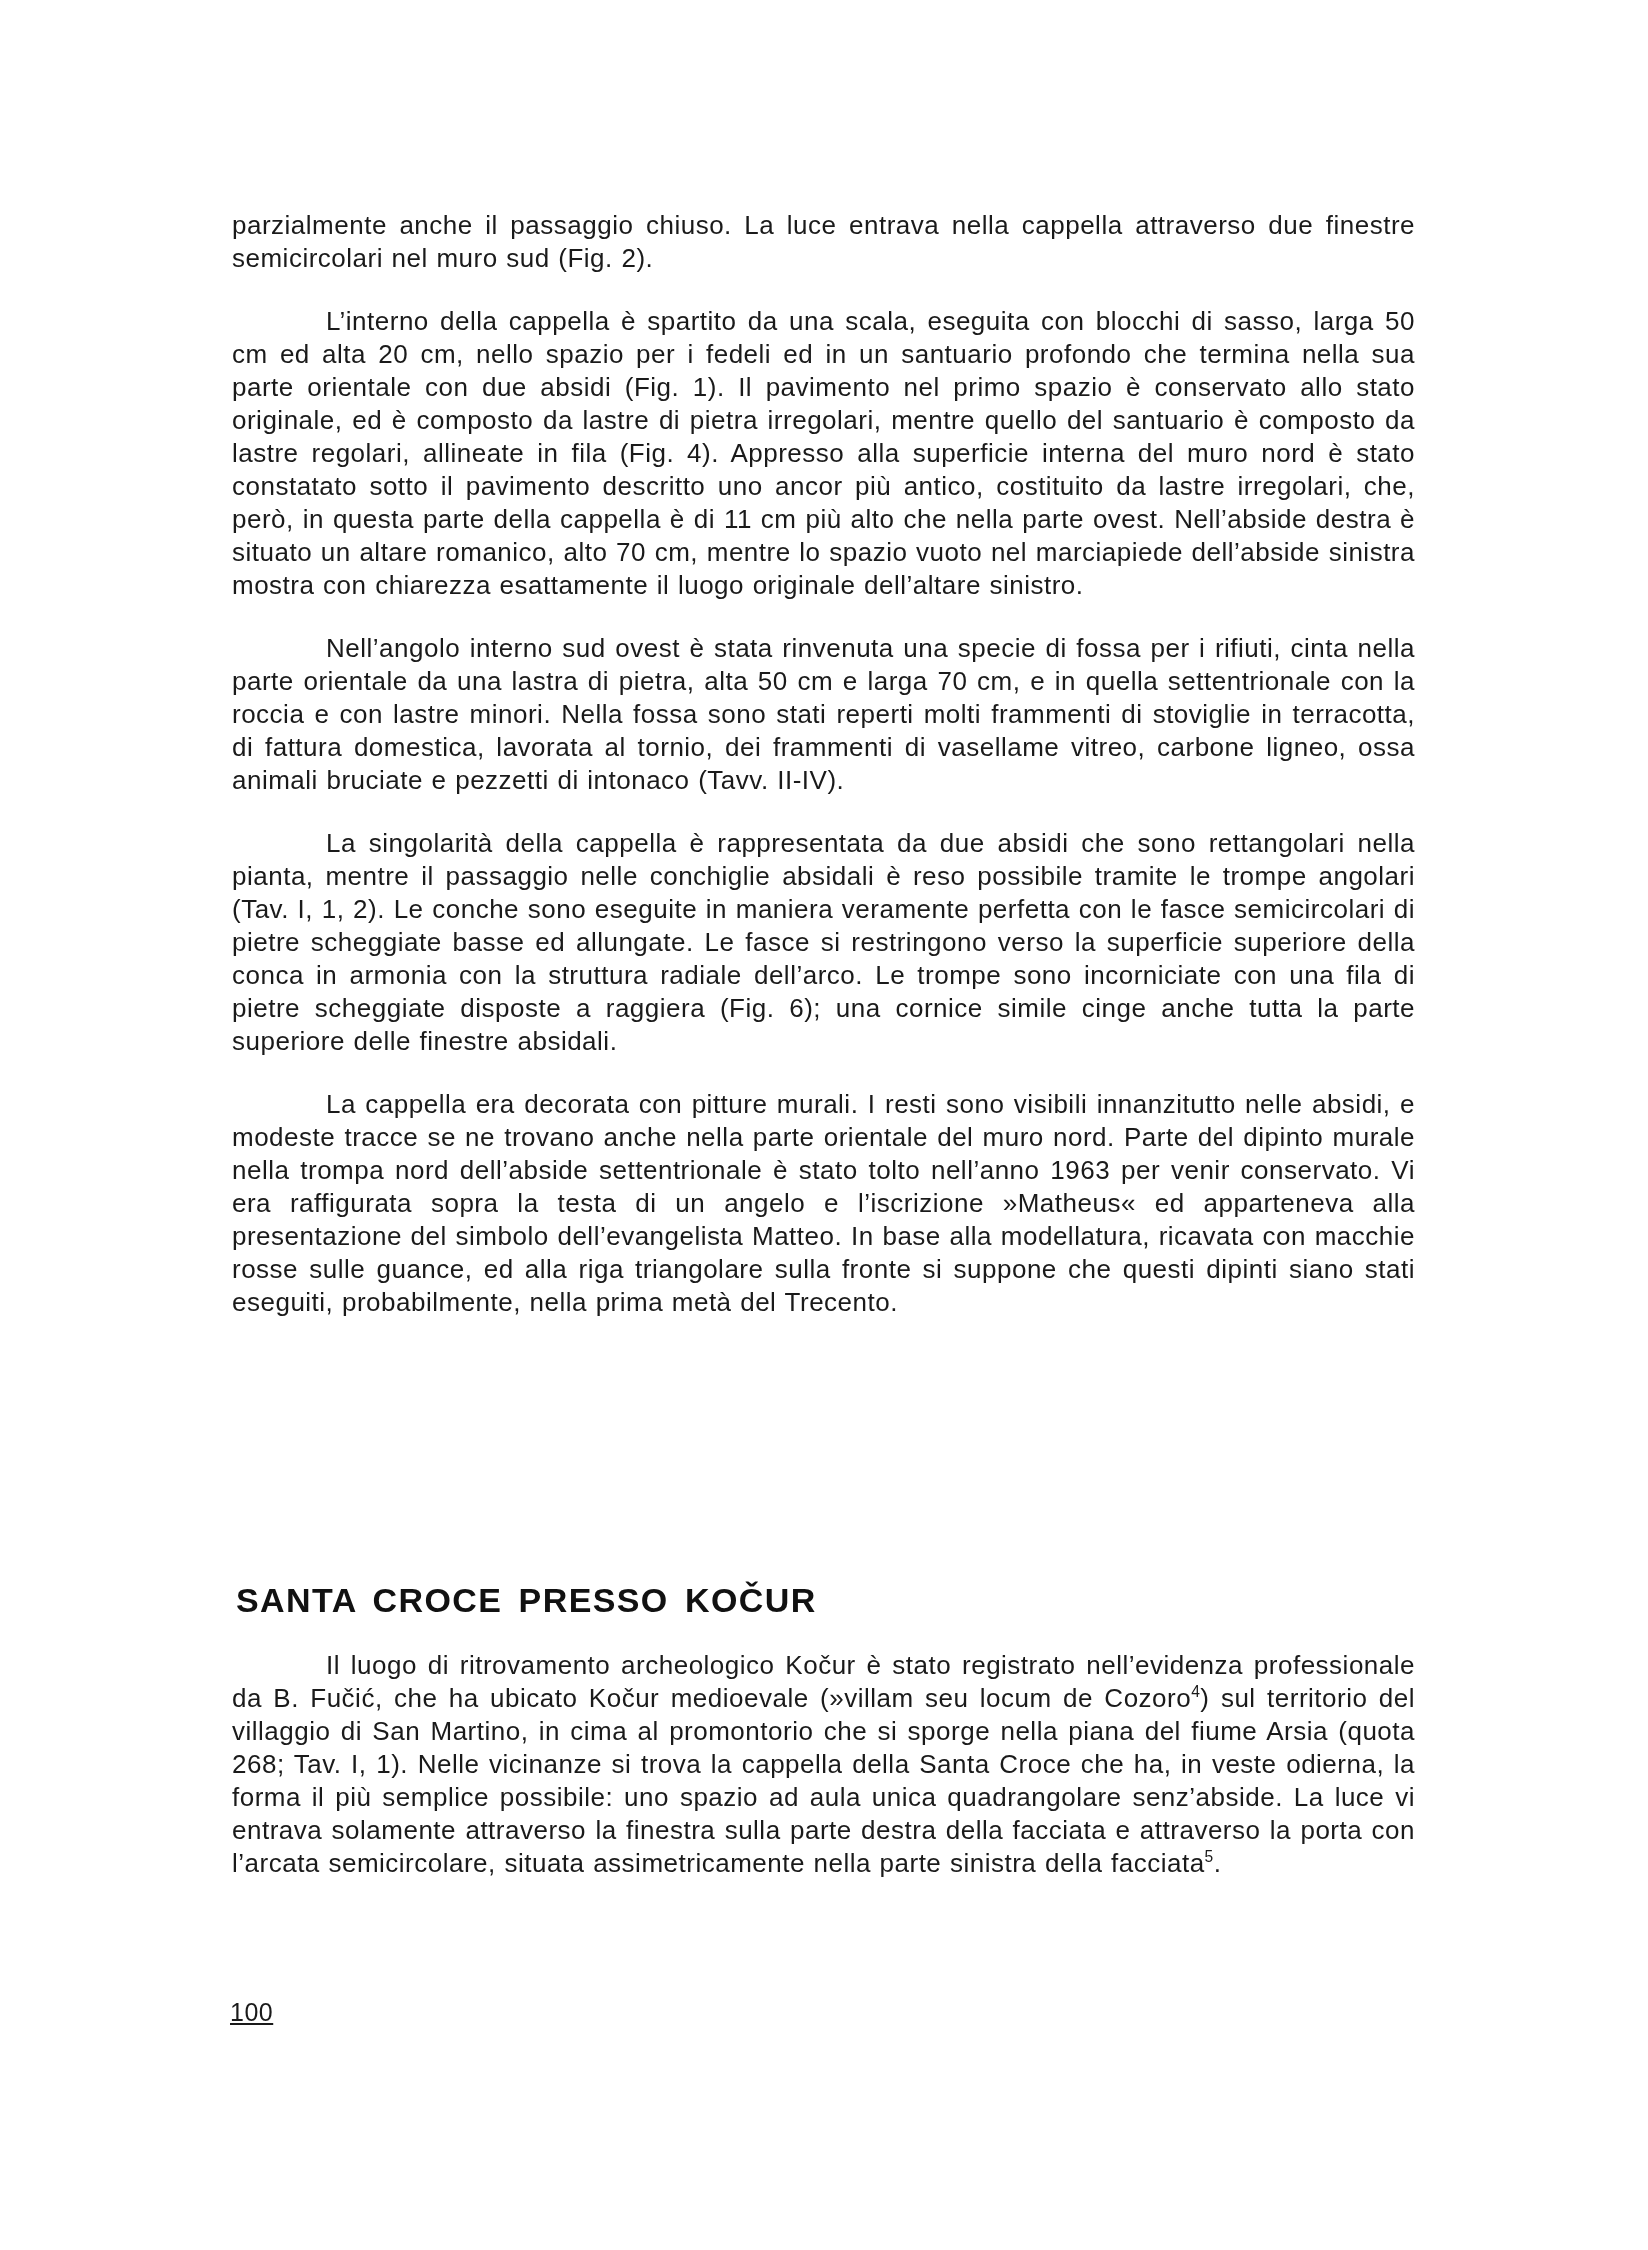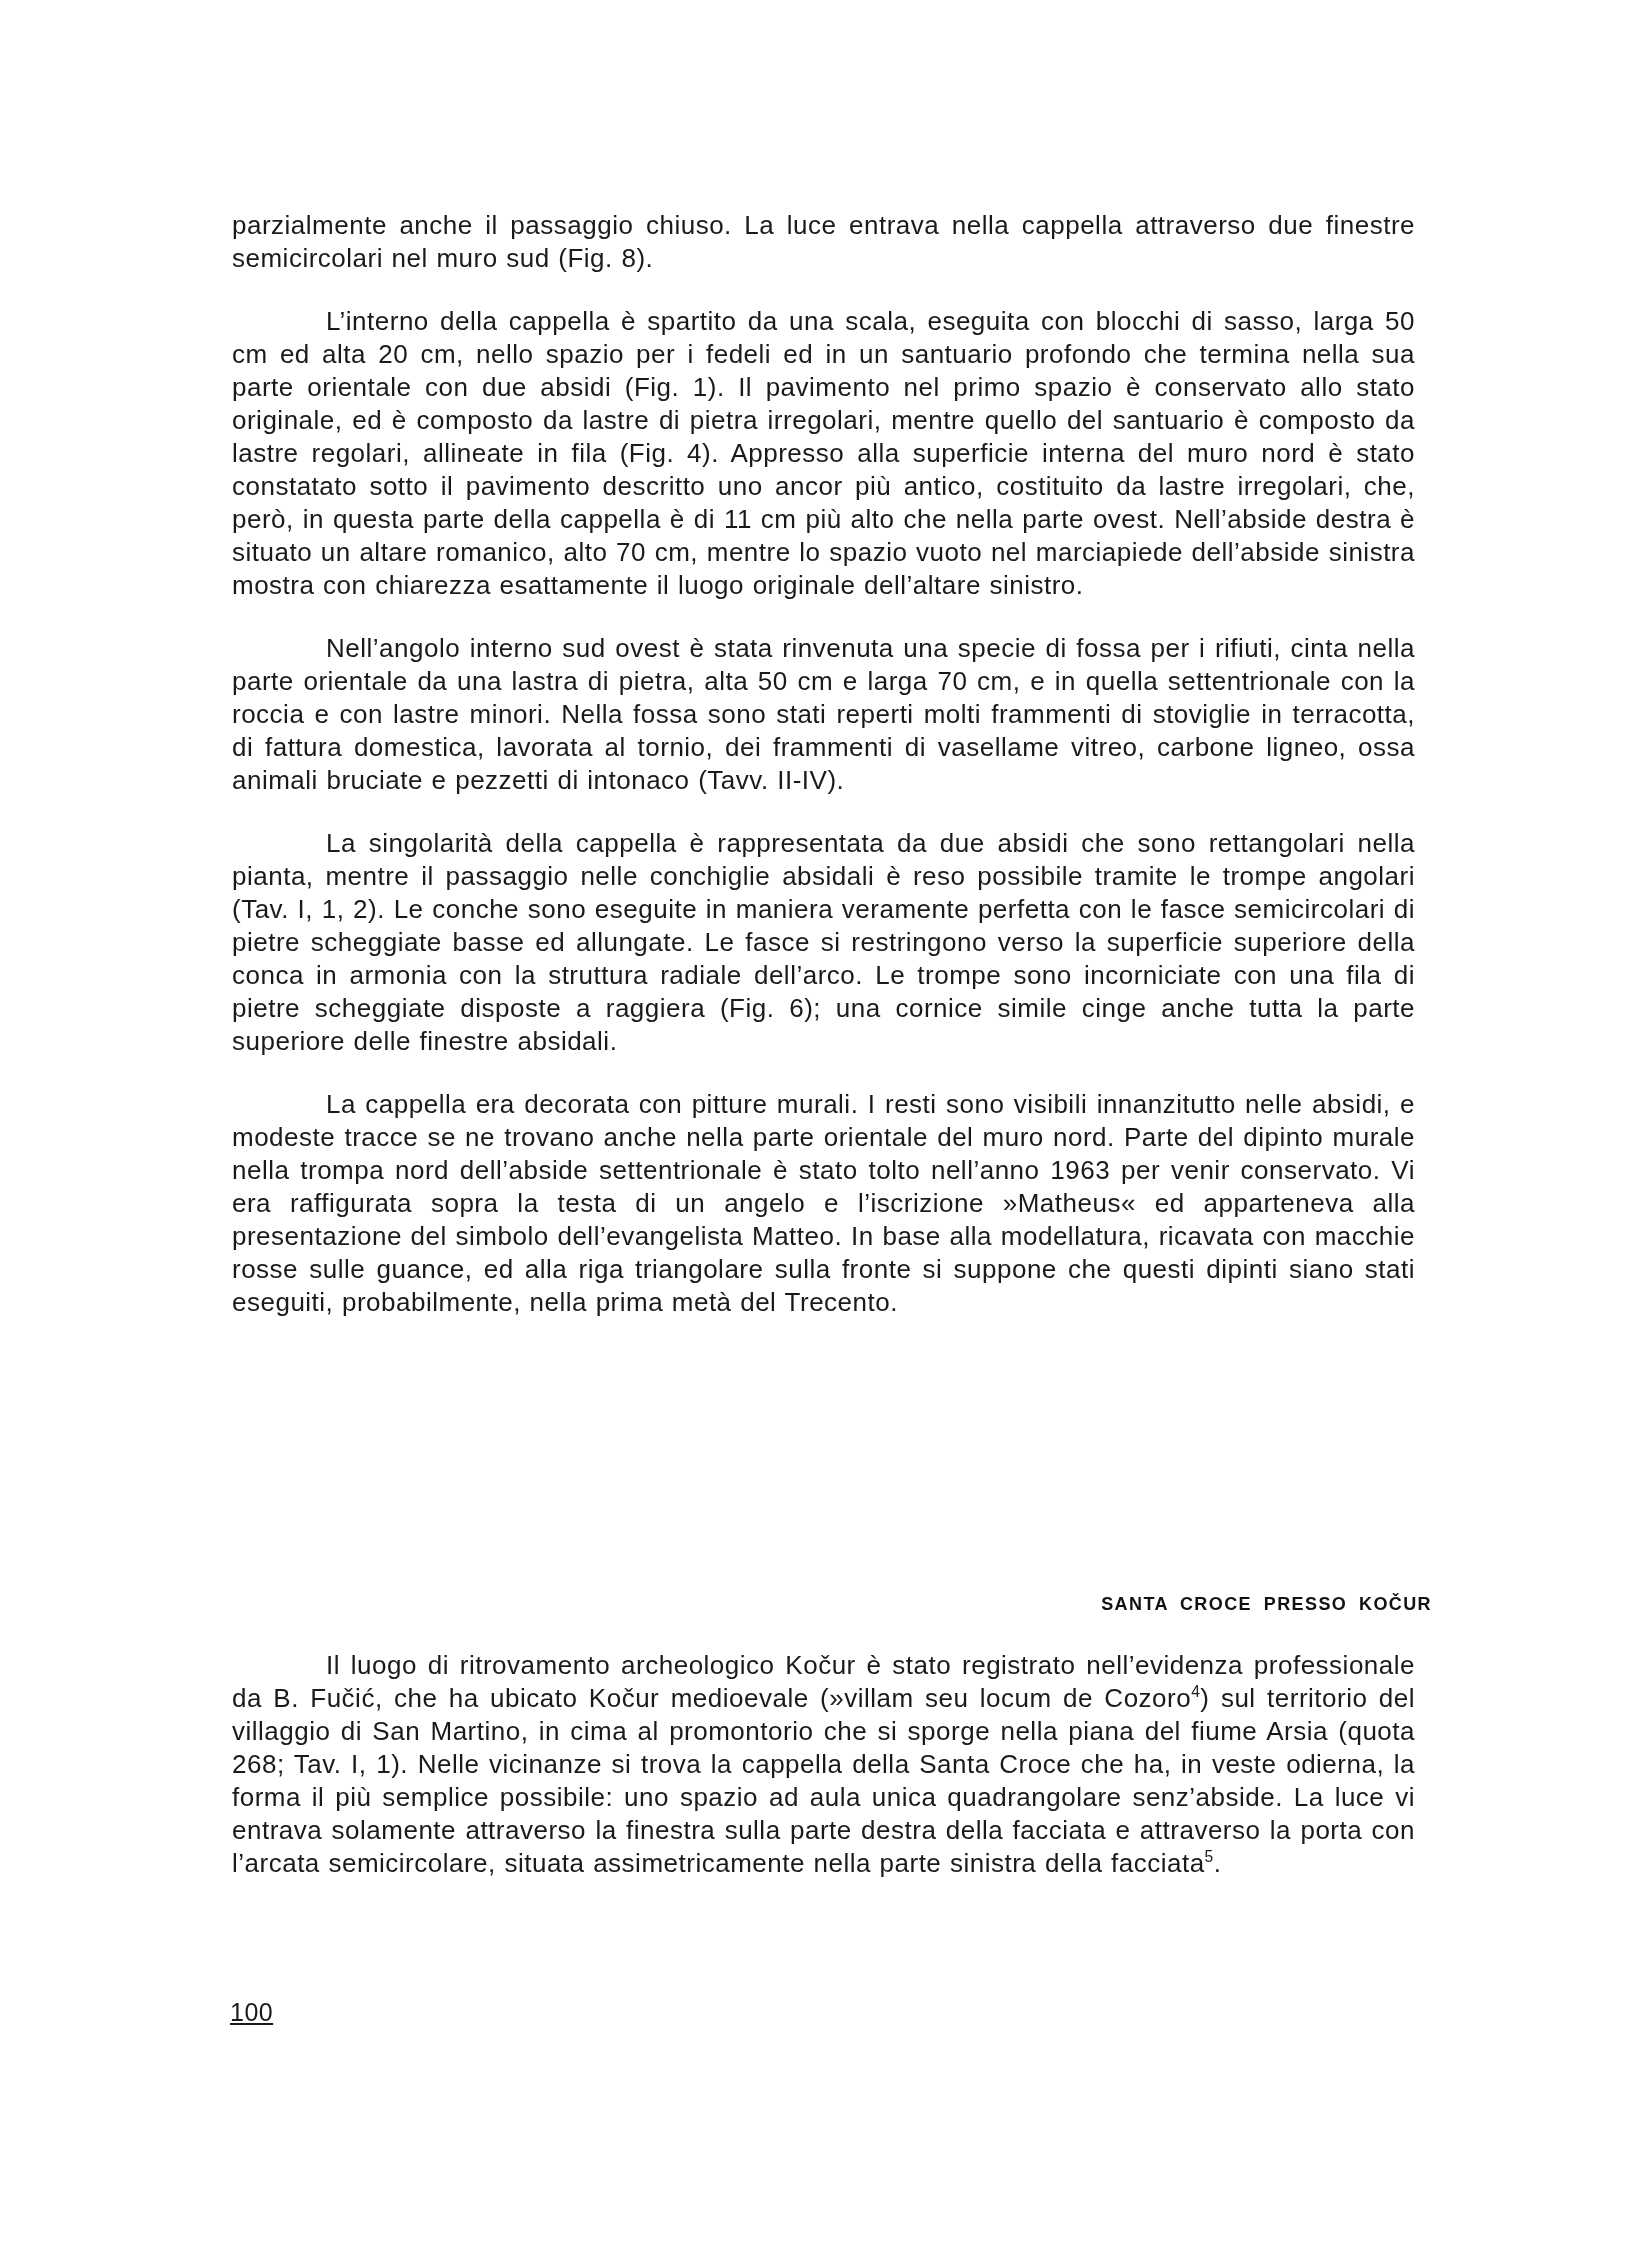--- a/index.html
+++ b/index.html
@@ -34,26 +34,26 @@
       text-indent: 94px;
     }
     .para.gap {
       margin-top: 30px;
     }
     .heading {
       position: absolute;
       left: 232px;
       width: 1183px;
       top: 1577px;
-      text-align: right;
-      font-size: 18px;
+      text-align: left;
+      font-size: 34px;
       font-weight: bold;
       letter-spacing: 1.4px;
       word-spacing: 5.4px;
-      margin: 17px;
+      margin: 4px;
       color: #111;
     }
     .section2 {
       position: absolute;
       left: 232px;
       top: 1649px;
       width: 1183px;
     }
     .page-number {
       position: absolute;
@@ -67,21 +67,21 @@
     sup {
       font-size: 60%;
       line-height: 0;
       vertical-align: super;
     }
   </style>
 </head>
 <body>
 
 <div class="page">
-  <p class="para">parzialmente anche il passaggio chiuso. La luce entrava nella cappella attraverso due finestre semicircolari nel muro sud (Fig. 8).</p>
+  <p class="para">parzialmente anche il passaggio chiuso. La luce entrava nella cappella attraverso due finestre semicircolari nel muro sud (Fig. 2).</p>
   <p class="para indent gap">L’interno della cappella è spartito da una scala, eseguita con blocchi di sasso, larga 50 cm ed alta 20 cm, nello spazio per i fedeli ed in un santuario profondo che termina nella sua parte orientale con due absidi (Fig. 1). Il pavimento nel primo spazio è conservato allo stato originale, ed è composto da lastre di pietra irregolari, mentre quello del santuario è composto da lastre regolari, allineate in fila (Fig. 4). Appresso alla superficie interna del muro nord è stato constatato sotto il pavimento descritto uno ancor più antico, costituito da lastre irregolari, che, però, in questa parte della cappella è di 11 cm più alto che nella parte ovest. Nell’abside destra è situato un altare romanico, alto 70 cm, mentre lo spazio vuoto nel marciapiede dell’abside sinistra mostra con chiarezza esattamente il luogo originale dell’altare sinistro.</p>
   <p class="para indent gap">Nell’angolo interno sud ovest è stata rinvenuta una specie di fossa per i rifiuti, cinta nella parte orientale da una lastra di pietra, alta 50 cm e larga 70 cm, e in quella settentrionale con la roccia e con lastre minori. Nella fossa sono stati reperti molti frammenti di stoviglie in terracotta, di fattura domestica, lavorata al tornio, dei frammenti di vasellame vitreo, carbone ligneo, ossa animali bruciate e pezzetti di intonaco (Tavv. II-IV).</p>
   <p class="para indent gap">La singolarità della cappella è rappresentata da due absidi che sono rettangolari nella pianta, mentre il passaggio nelle conchiglie absidali è reso possibile tramite le trompe angolari (Tav. I, 1, 2). Le conche sono eseguite in maniera veramente perfetta con le fasce semicircolari di pietre scheggiate basse ed allungate. Le fasce si restringono verso la superficie superiore della conca in armonia con la struttura radiale dell’arco. Le trompe sono incorniciate con una fila di pietre scheggiate disposte a raggiera (Fig. 6); una cornice simile cinge anche tutta la parte superiore delle finestre absidali.</p>
   <p class="para indent gap">La cappella era decorata con pitture murali. I resti sono visibili innanzitutto nelle absidi, e modeste tracce se ne trovano anche nella parte orientale del muro nord. Parte del dipinto murale nella trompa nord dell’abside settentrionale è stato tolto nell’anno 1963 per venir conservato. Vi era raffigurata sopra la testa di un angelo e l’iscrizione »Matheus« ed apparteneva alla presentazione del simbolo dell’evangelista Matteo. In base alla modellatura, ricavata con macchie rosse sulle guance, ed alla riga triangolare sulla fronte si suppone che questi dipinti siano stati eseguiti, probabilmente, nella prima metà del Trecento.</p>
 </div>
 
 <h2 class="heading">SANTA CROCE PRESSO KOČUR</h2>
 
 <div class="section2">
   <p class="para indent"><span>Il luogo di ritrovamento archeologico Kočur è stato registrato nell’evidenza professionale da B. Fučić, che ha ubicato Kočur medioevale (»villam seu locum de Cozoro</span><sup>4</sup><span>) sul territorio del villaggio di San Martino, in cima al promontorio che si sporge nella piana del fiume Arsia (quota 268; Tav. I, 1). Nelle vicinanze si trova la cappella della Santa Croce che ha, in veste odierna, la forma il più semplice possibile: uno spazio ad aula unica quadrangolare senz’abside. La luce vi entrava solamente attraverso la finestra sulla parte destra della facciata e attraverso la porta con l’arcata semicircolare, situata assimetricamente nella parte sinistra della facciata</span><sup>5</sup><span>.</span></p>

